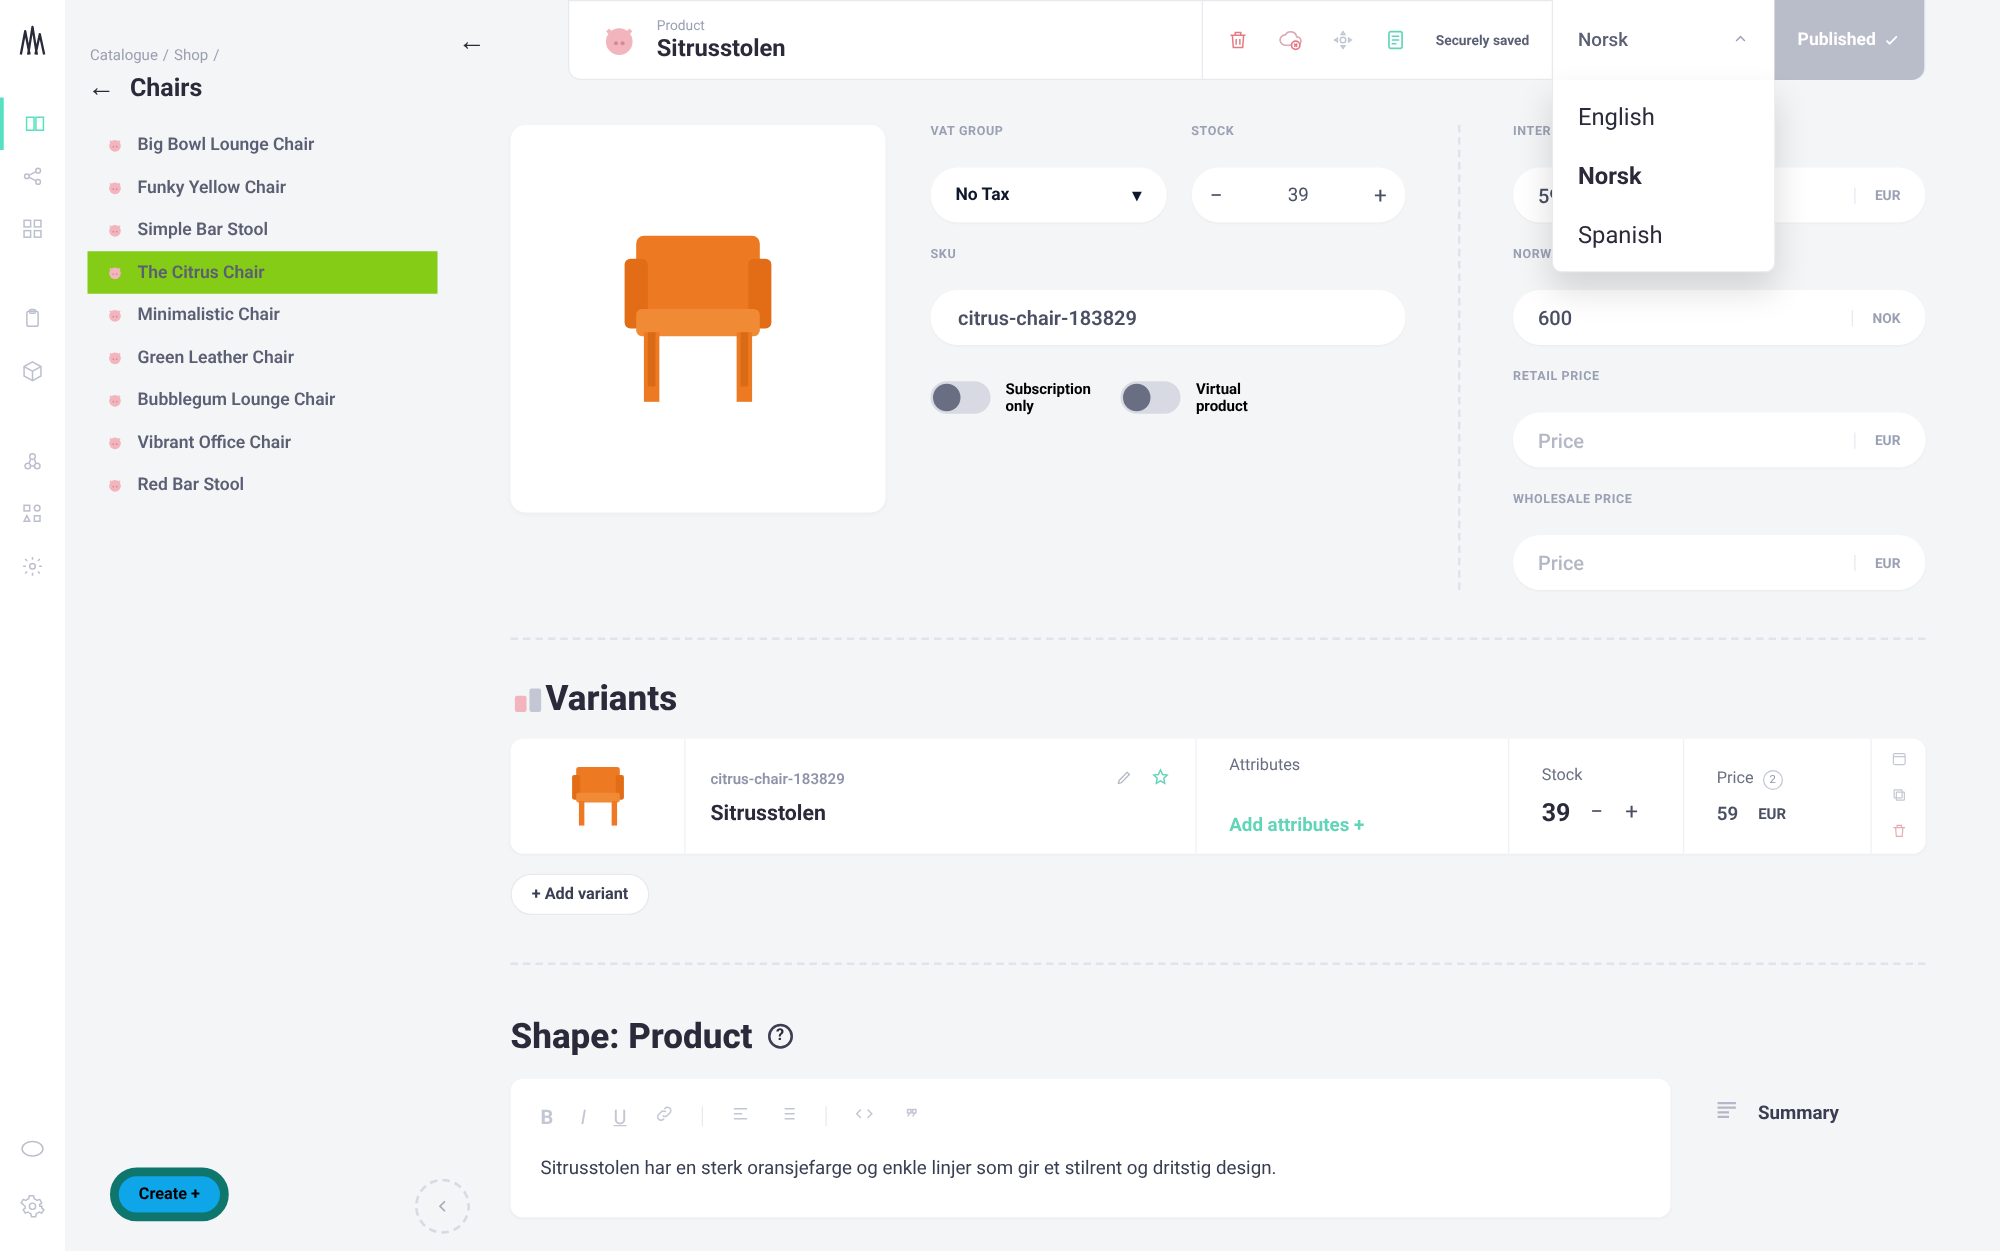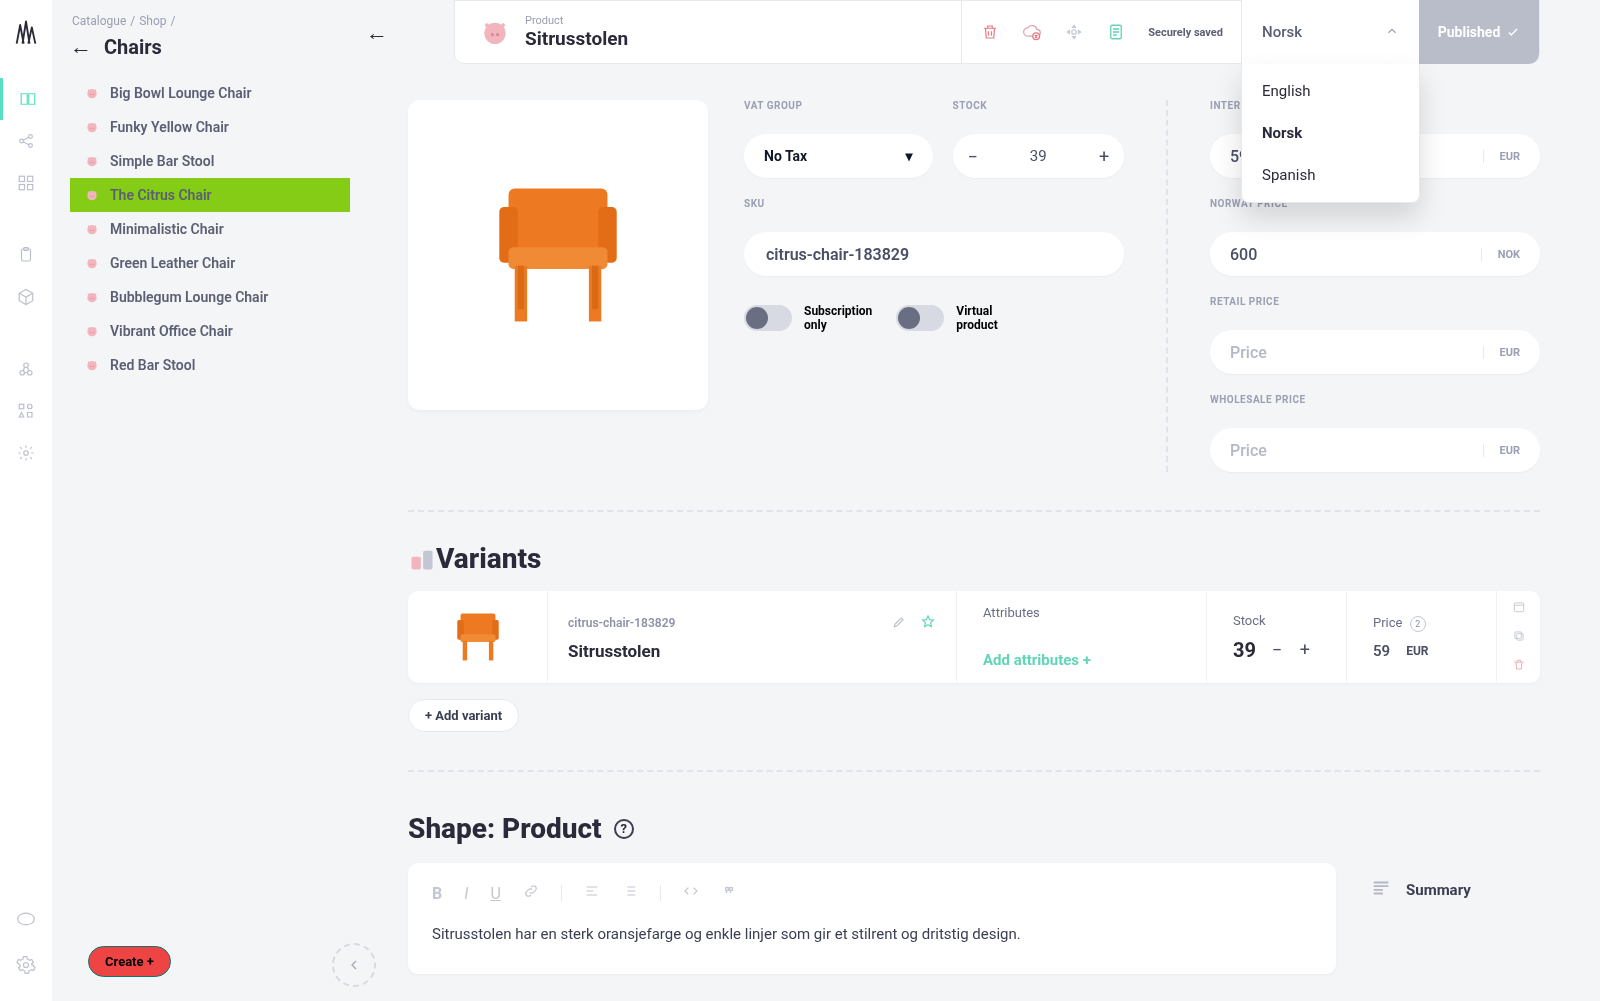--- a/index.html
+++ b/index.html
@@ -10,31 +10,31 @@
 .rail-logo { width: 28px; height: 28px; margin-bottom: 32px; }
 .rail-logo svg { width: 28px; height: 28px; }
 .rail-item { width: 52px; height: 42px; display: flex; align-items: center; justify-content: center; cursor: pointer; color: #bcbfce; position: relative; }
 .rail-item.active { border-left: 3px solid #57e0c1; color: #57e0c1; }
 .rail-sep { flex: 0 0 30px; }
 .rail-bottom { margin-top: auto; width: 100%; display: flex; flex-direction: column; align-items: center; padding-bottom: 18px; gap: 10px; }
 .rail-bottom .rail-item { height: 36px; }
 
 
 .sidebar { position: absolute; left: 52px; top: 0; width: 298px; height: 100%; background: #f4f5f7; padding: 14px 0 0 18px; }
-.breadcrumb { font-size: 12px; color: #9aa0b3; margin-bottom: 6px; padding-left: 2px; display:flex; gap:4px;}
+.breadcrumb { font-size: 12px; color: #9aa0b3; margin-bottom: 6px; padding-left: 2px; display:flex; gap:4px;margin-top:23px;}
 .sidebar-title-row { display: flex; align-items: center; gap: 12px; margin-bottom: 16px; }
 .back-arrow { font-size: 22px; cursor: pointer; color: #2a2a3a; }
 .sidebar-title { font-size: 20px; font-weight: 700; }
 .sidebar-list { display: flex; flex-direction: column; }
 .sidebar-item { display: flex; align-items: center; gap: 10px; padding: 9px 14px; font-size: 14px; color: #5a5f73; cursor: pointer; border-radius: 4px 0 0 4px; font-weight:600; }
 .sidebar-item.active { background: #84cc16; border-radius: 0; }
 .pig-icon { width: 16px; height: 16px; flex-shrink:0; }
 
 
-.create-btn { position: absolute; left: 88px; bottom: 24px; background: #ef4444; border: 1px solid #0f766e; border-radius: 999px; padding: 7px 16px; font-size: 13px; font-weight: 700; cursor: pointer; }
+.create-btn { position: absolute; left: 88px; bottom: 24px; background: #0ea5e9; border: 7px solid #0f766e; border-radius: 999px; padding: 7px 16px; font-size: 13px; font-weight: 700; cursor: pointer; }
 .collapse-handle { position: absolute; left: 332px; bottom: 14px; width: 44px; height: 44px; border: 2px dashed #d7d9e3; border-radius: 999px; display: flex; align-items: center; justify-content: center; color: #a4a8bb; cursor: pointer; background:#f4f5f7; }
 
 
 .main { position: absolute; left: 350px; top: 0; right: 0; height: 100%; overflow: hidden; padding: 0 0 20px 0; }
 .main-scroll { position:absolute; inset:0; overflow-y:auto; padding-bottom:40px; }
 
 
 .headerbar { position: relative; height: 64px; margin: 0 60px 0 16px; background: #fff; border: 1px solid #e7e9ef; border-radius: 0 0 10px 10px; display: flex; align-items: center; padding: 0 0 0 24px; }
 .hb-back { position: absolute; left: -30px; top: 22px; font-size: 22px; cursor: pointer; color: #2a2a3a; }
 .hb-piggy { width: 32px; height: 32px; margin-right: 14px; }
@@ -46,21 +46,21 @@
 .hb-delete { color: #e57a83; }
 .hb-cloud { color: #dca9b5; }
 .hb-shape { color: #c3c6d3; }
 .hb-doc { color: #62d5b8; }
 .hb-save { font-size: 11px; font-weight:700; color: #5a5f73; }
 .hb-right { display: flex; align-items: stretch; height: 64px; }
 .lang-dropdown { width: 178px; position: relative; background: #fff; border-left: 1px solid #e7e9ef; display: flex; align-items: center; padding: 0 20px; cursor: pointer; justify-content:space-between; }
 .lang-txt { font-size: 15px; color: #5a5f73; font-weight:500; }
 .chevron { color: #9aa0b3; }
 .lang-menu { position: absolute; top: 64px; left: -1px; right: -1px; background: #fff; border: 1px solid #e7e9ef; border-top:none; border-radius: 0 0 8px 8px; box-shadow: 0 14px 28px rgba(0,0,0,.14); padding: 6px 0; z-index: 50; }
-.lang-opt { padding: 12px 20px; font-size: 15px; cursor: pointer; color: #2a2a3a; }
+.lang-opt { padding: 12px 20px; font-size: 19px; cursor: pointer; color: #2a2a3a; }
 .lang-opt.selected { font-weight: 700; }
 .pub-btn { width: 120px; background: #b9bcc9; color: #fff; display: flex; align-items: center; justify-content: center; gap: 6px; font-size: 14px; font-weight: 700; border-radius: 0 0 10px 0; cursor: pointer; }
 
 
 .content { padding: 36px 60px 0 58px; }
 .row1 { display: flex; gap: 36px; align-items: flex-start; }
 .preview { width: 300px; height: 310px; background: #fff; border-radius: 12px; display: flex; align-items: center; justify-content: center; box-shadow: 0 2px 4px rgba(0,0,0,.03); }
 .chair-svg { width: 160px; height: 170px; }
 
 .fields-mid { flex: 1; display: flex; flex-direction: column; gap: 20px; }

